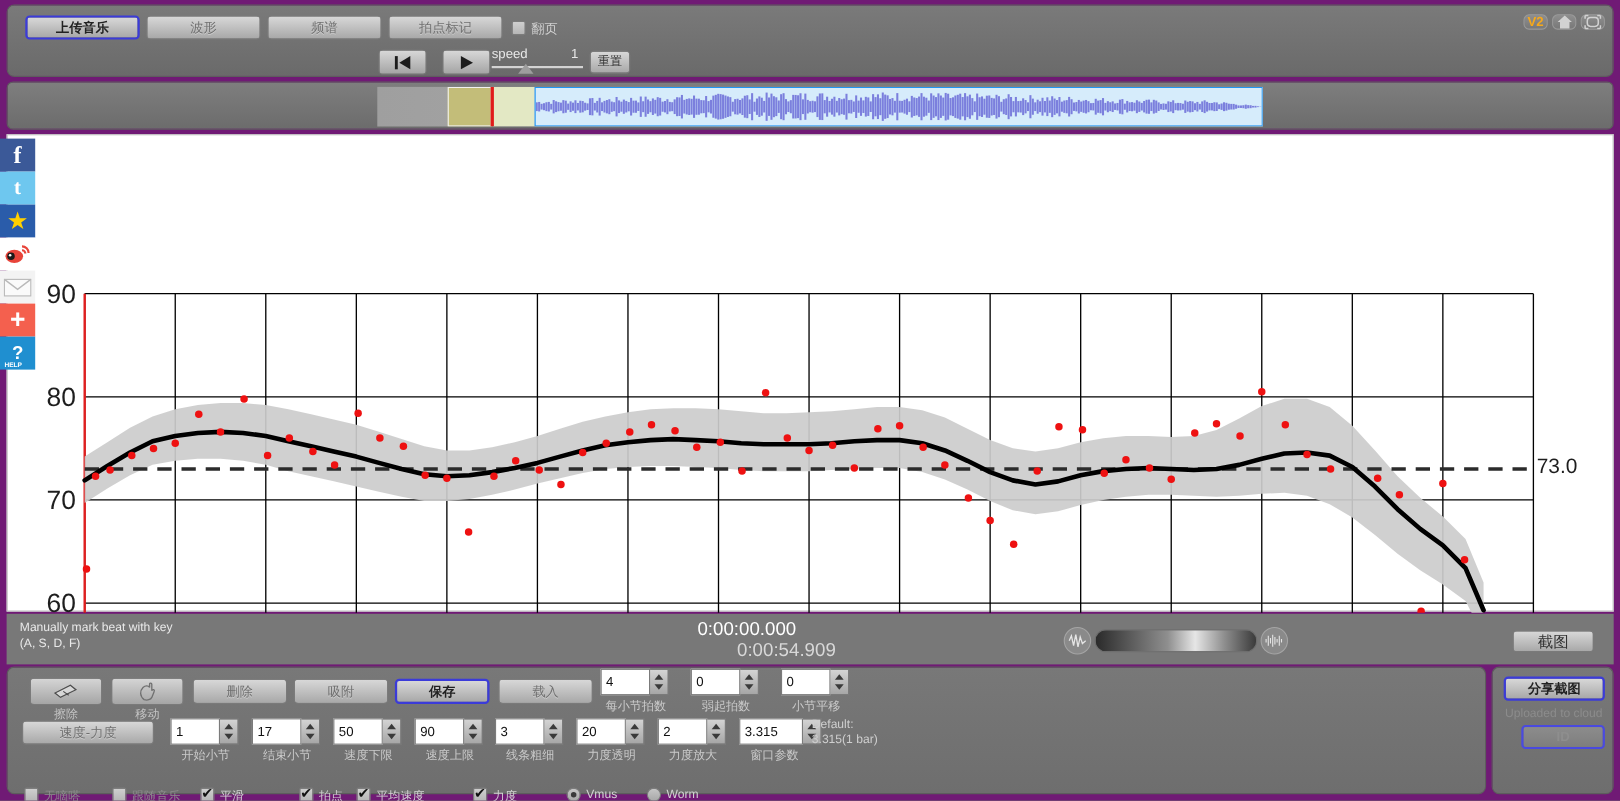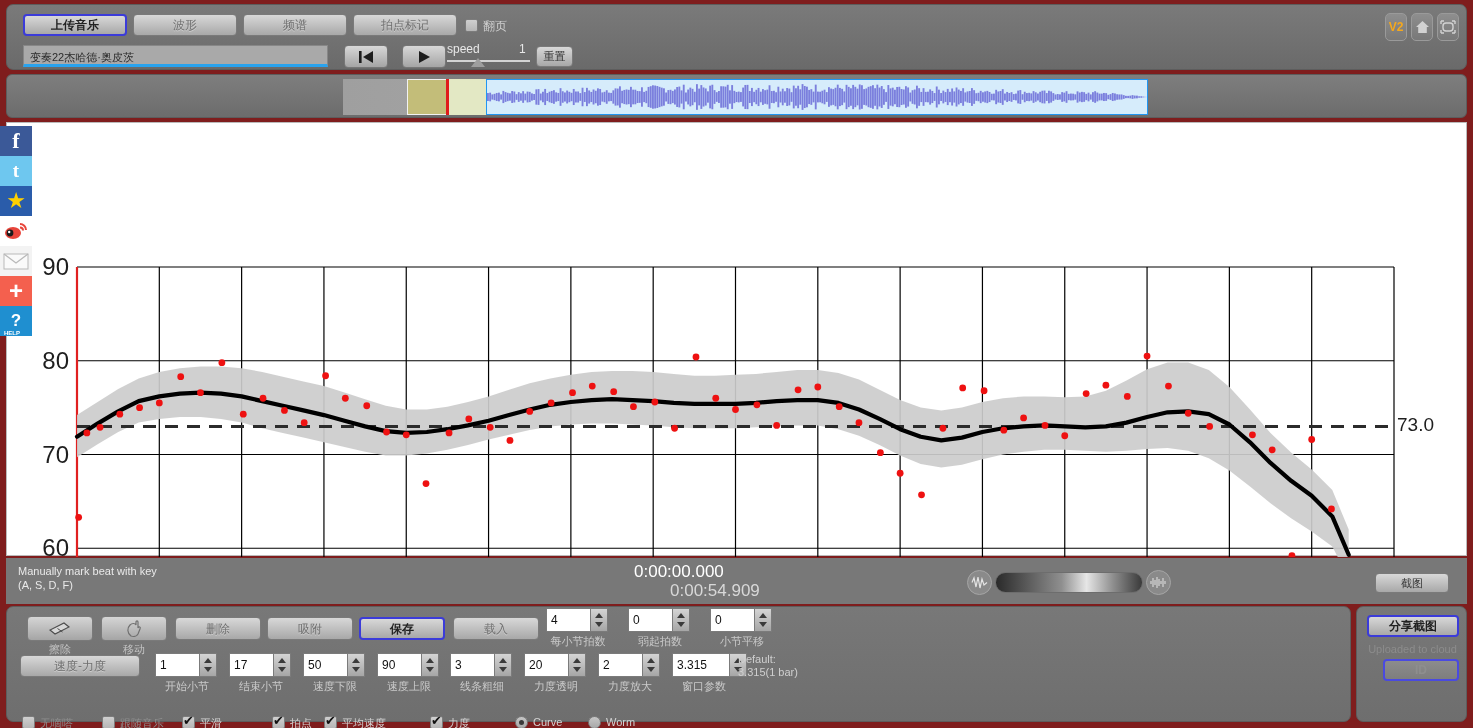--- a/index.html
+++ b/index.html
@@ -2,21 +2,21 @@
 <html><head>
 <meta charset="utf-8">
 <style>
   * { box-sizing: border-box; margin: 0; padding: 0; }
   html, body {
     width: 1473px; height: 728px;
     overflow: hidden;
     background: #6d6d6d;
     font-family: "Liberation Sans", "DejaVu Sans", sans-serif;
   }
-  #app { position: relative; width: 1473px; height: 728px; background: #7f1d1d; }
+  #app { position: relative; width: 1473px; height: 728px; background: #701a75; }
 
   
   .top-panel {
     position: absolute; left: 6px; top: 4px; width: 1461px; height: 66px;
     background: linear-gradient(#7a7a7a, #6a6a6a);
     border-radius: 7px;
     border: 1px solid #5d5d5d;
   }
   .btn {
     background: linear-gradient(#d8d8d8, #a8a8a8);
@@ -91,21 +91,21 @@
     cursor: pointer;
   }
   #btn-reset {
     position: absolute; left: 529px; top: 41px; width: 37px; height: 21px;
     font-size: 11px;
   }
 
   
   #corner-icons { position: absolute; right: 7px; top: 8px; display: flex; gap: 4px; }
   .corner-ico {
-    width: 22px; height: 28px; border-radius: 5px;
+    width: 22px; height: 14px; border-radius: 5px;
     background: linear-gradient(#8e8e8e,#787878);
     border: 1px solid #9a9a9a;
     display: flex; align-items: center; justify-content: center;
     cursor: pointer;
   }
   #ico-v2 { background: linear-gradient(#8e8e8e,#787878); color: #f5a81c; font-weight: bold; font-size: 12px; }
 
   
   .wave-panel {
     position: absolute; left: 6px; top: 74px; width: 1461px; height: 44px;
@@ -189,21 +189,21 @@
     cursor: pointer;
   }
   #vol-track {
     width: 148px; height: 21px; border-radius: 11px;
     background: linear-gradient(90deg,#2a2a2a,#8f8f8f 45%,#e6e6e6 62%,#8f8f8f 80%,#3a3a3a);
     border: 1px solid #6d6d6d;
     cursor: pointer;
   }
   #btn-snapshot {
     position: absolute; left: 1375px; top: 573px; width: 74px; height: 20px;
-    font-size: 11px;
+    font-size: 14px;
   }
 
   
   #bottom-panel {
     position: absolute; left: 6px; top: 606px; width: 1345px; height: 116px;
     background: linear-gradient(#787878,#6e6e6e);
     border-radius: 7px; border: 1px solid #5d5d5d;
   }
   #share-panel {
     position: absolute; left: 1356px; top: 606px; width: 111px; height: 116px;
@@ -311,23 +311,20 @@
     <div class="btn dim tabbtn" id="tab-spec">
       <span>频谱</span>
     </div>
     <div class="btn dim tabbtn" id="tab-beat">
       <span>拍点标记</span>
     </div>
 
     <span class="chk-box" id="chk-flip"></span>
     <span id="chk-flip-label">翻页</span>
 
-    <div id="title-field">
-      <span>变奏22杰哈德·奥皮茨</span>
-    </div>
 
     <div class="transport" id="btn-rewind">
       <svg width="20" height="14" viewBox="0 0 20 14">
         <rect x="3" y="1" width="2.6" height="12" fill="#1d1d1d"></rect>
         <polygon points="17,1 17,13 7,7" fill="#1d1d1d"></polygon>
       </svg>
     </div>
     <div class="transport" id="btn-play">
       <svg width="18" height="14" viewBox="0 0 18 14">
         <polygon points="4,1 4,13 15,7" fill="#1d1d1d"></polygon>
@@ -973,21 +970,21 @@
       <div class="bchk" style="left:324px;top:700px">
         <span class="chk-box on"></span>
         <span class="lab ">平均速度</span>
       </div>
       <div class="bchk" style="left:430px;top:700px">
         <span class="chk-box on"></span>
         <span class="lab ">力度</span>
       </div>
       <div class="bchk" style="left:515px;top:700px">
         <span class="radio on"></span>
-        <span class="lab">Curve</span>
+        <span class="lab">Vmus</span>
       </div>
       <div class="bchk" style="left:588px;top:700px">
         <span class="radio "></span>
         <span class="lab">Worm</span>
       </div>
     </div>
 
   <div id="share-panel">
     <div class="btn sel" id="btn-share">
       <span>分享截图</span>

